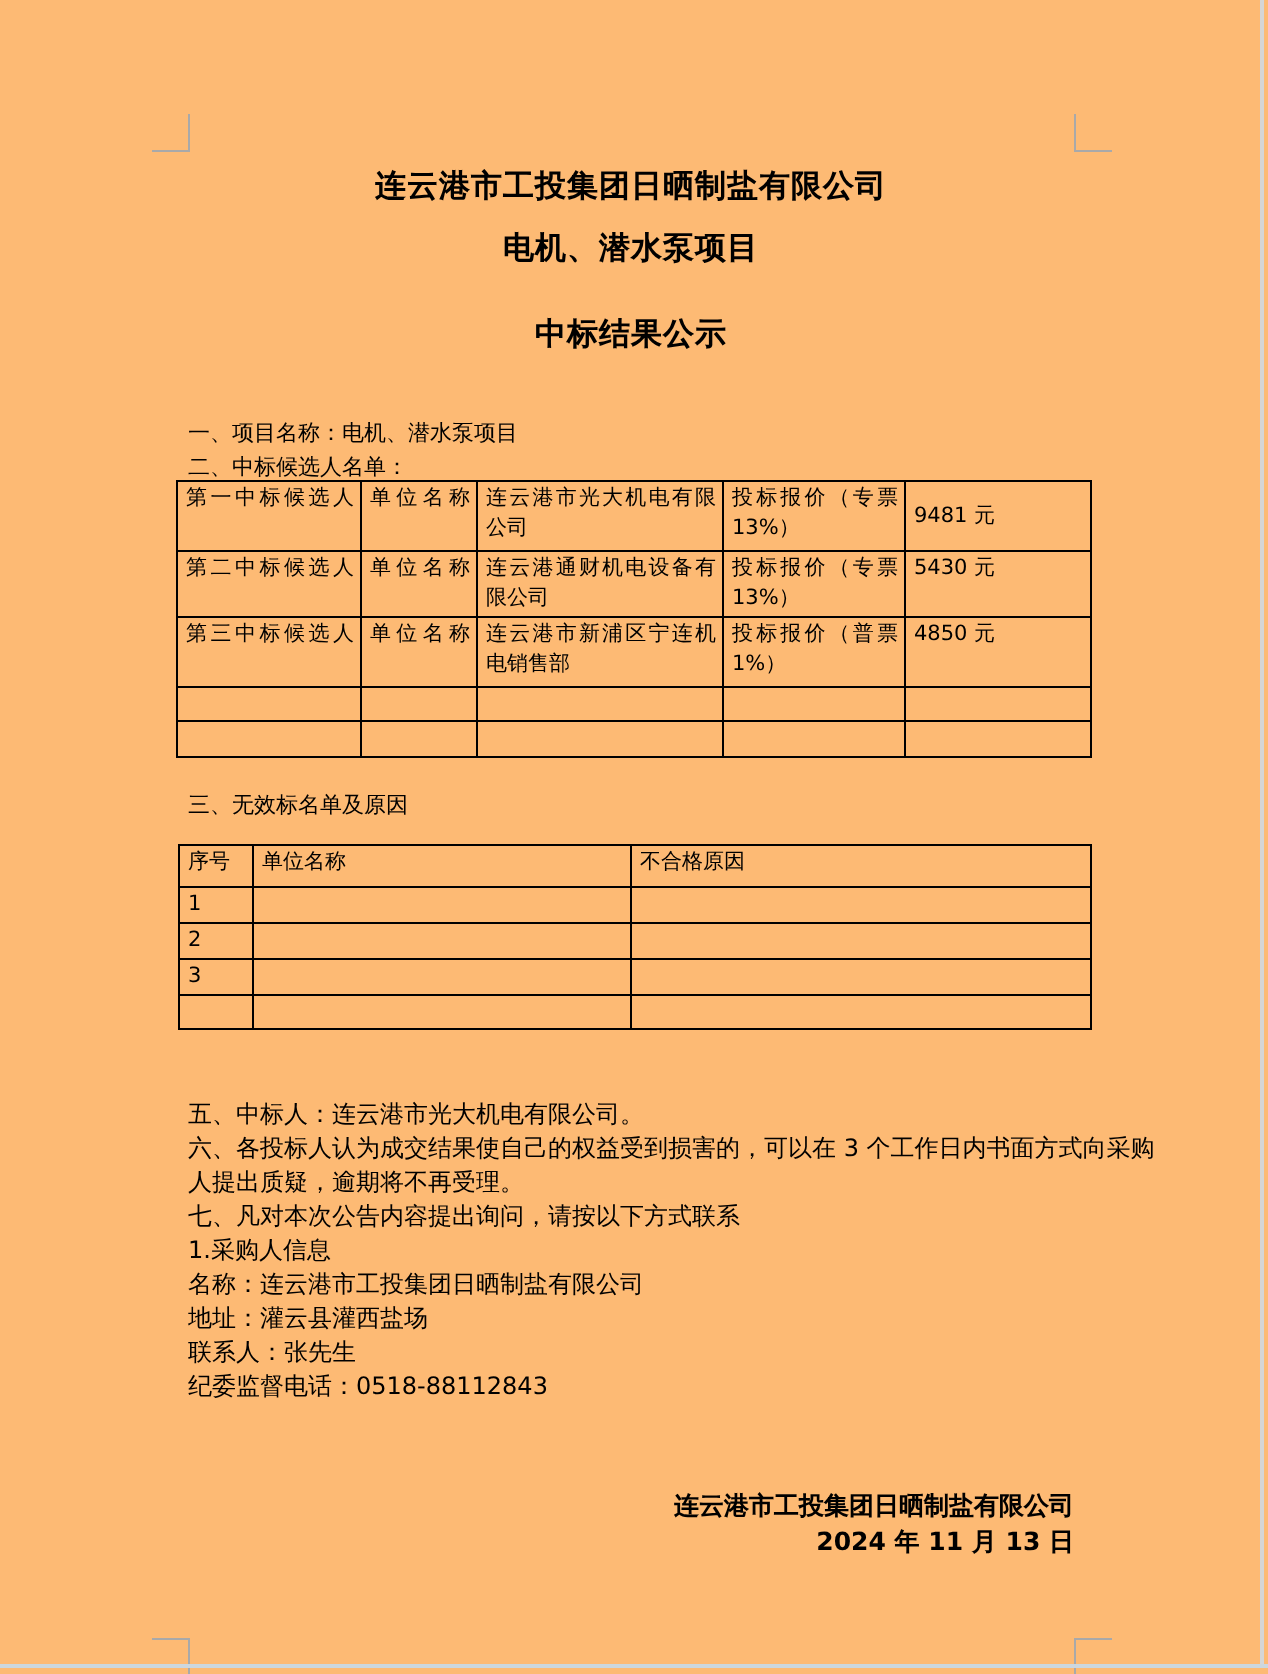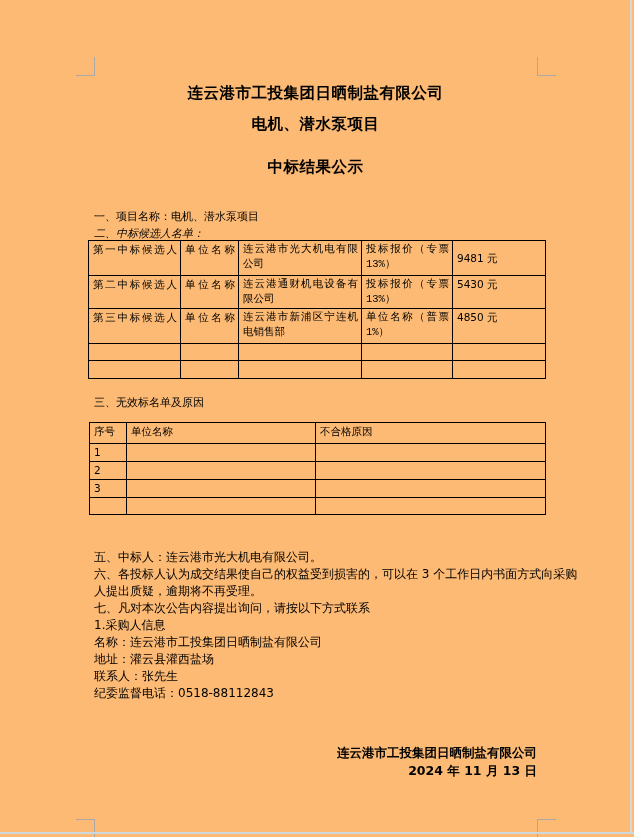--- a/index.html
+++ b/index.html
@@ -63,21 +63,21 @@
   
   .para {
     position: absolute;
     left: 94px;
     width: 460px;
     font-size: 11px;
     line-height: 17px;
     white-space: nowrap;
   }
   .pos-s1 { top: 208px; }
-  .pos-s2 { top: 225px; font-style: italic; }
+  .pos-s2 { top: 225px; }
   .pos-s3 { top: 394px; }
 
   .body-block {
     position: absolute;
     left: 94px;
     top: 549px;
     width: 460px;
     font-size: 12px;
     line-height: 17px;
   }
@@ -102,21 +102,20 @@
   .t2 { left: 89px; top: 422px; width: 456px; }
   .rh35 { height: 35px; }
   .rh32 { height: 32px; }
   .rh17 { height: 17px; }
   .rh18 { height: 18px; }
   .rh21 { height: 21px; margin-left: 20px; }
   .rh16 { height: 16px; }
   .just {
     text-align: justify;
     text-justify: inter-character;
-    font-family: Liberation Mono, monospace;
   }
   .just-all {
     text-align: justify;
     text-align-last: justify;
     text-justify: inter-character;
   }
   .vmid { vertical-align: middle; }
 
   
   .signature {
@@ -171,21 +170,21 @@
         <td class="just-all">第二中标候选人</td>
         <td class="just-all">单位名称</td>
         <td class="just">连云港通财机电设备有限公司</td>
         <td class="just">投标报价（专票13%）</td>
         <td>5430 元</td>
       </tr>
       <tr class="rh35">
         <td class="just-all">第三中标候选人</td>
         <td class="just-all">单位名称</td>
         <td class="just">连云港市新浦区宁连机电销售部</td>
-        <td class="just">单位名称（普票1%）</td>
+        <td class="just">投标报价（普票1%）</td>
         <td>4850 元</td>
       </tr>
       <tr class="rh17">
         <td></td>
         <td></td>
         <td></td>
         <td></td>
         <td></td>
       </tr>
       <tr class="rh18">

